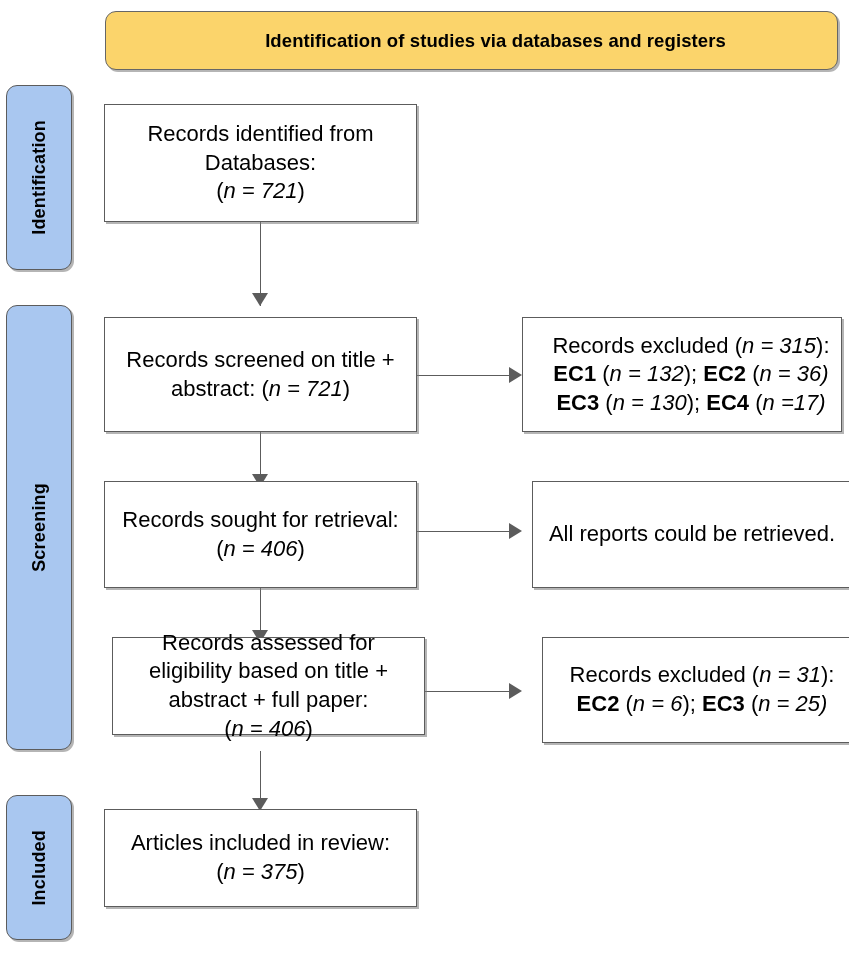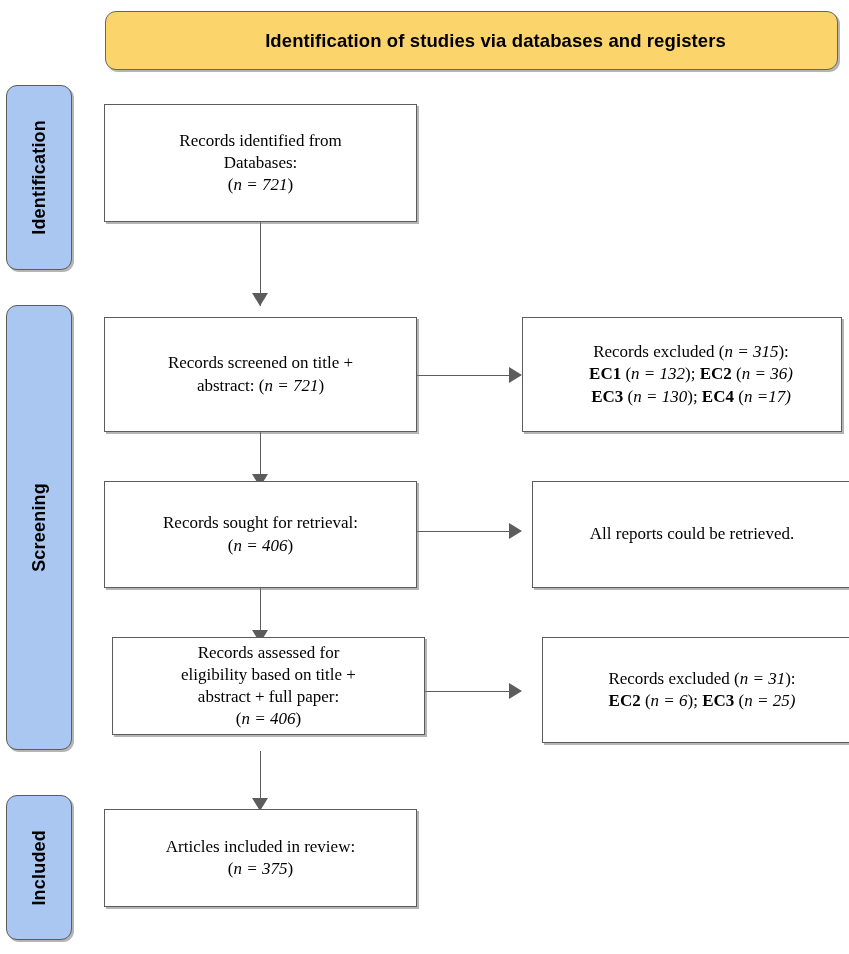--- a/index.html
+++ b/index.html
@@ -31,22 +31,21 @@
     text-align: center;
     background: #ffffff;
     border: 1.6px solid #5c5c5c;
     box-shadow: 2px 2px 0 0 rgba(120,120,120,0.55);
     color: #000000;
     line-height: 1.30;
   }
 
   .box .txt {
     padding: 0 10px;
-    font-size: 17px;
-    font-family: Liberation Serif, serif;
+    font-size: 22px;
   }
 
   
   .banner {
     position: absolute;
     box-sizing: border-box;
     display: flex;
     align-items: center;
     justify-content: center;
     background: #FBD46B;

